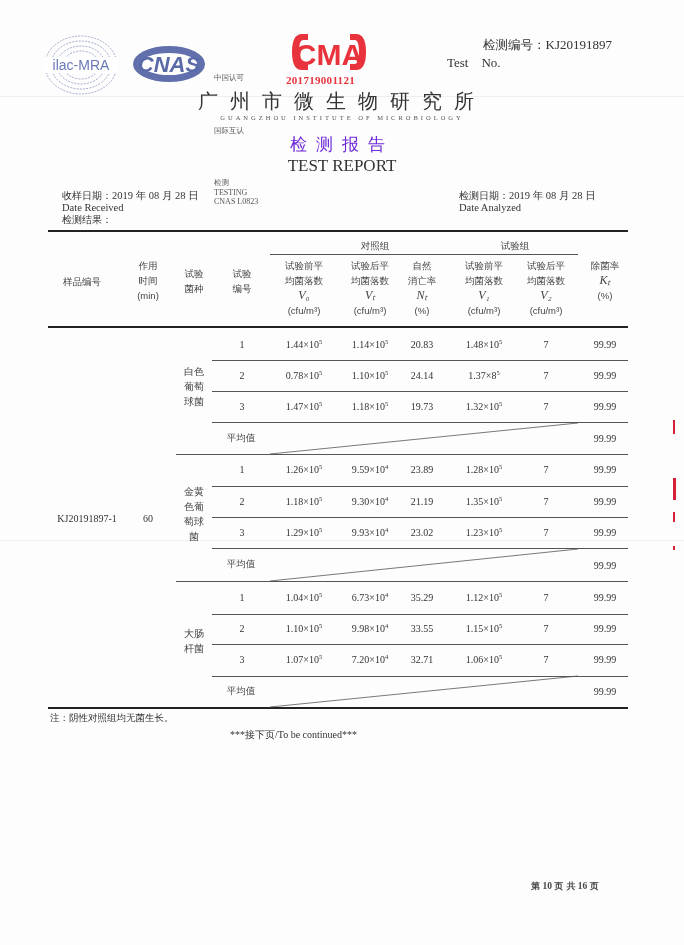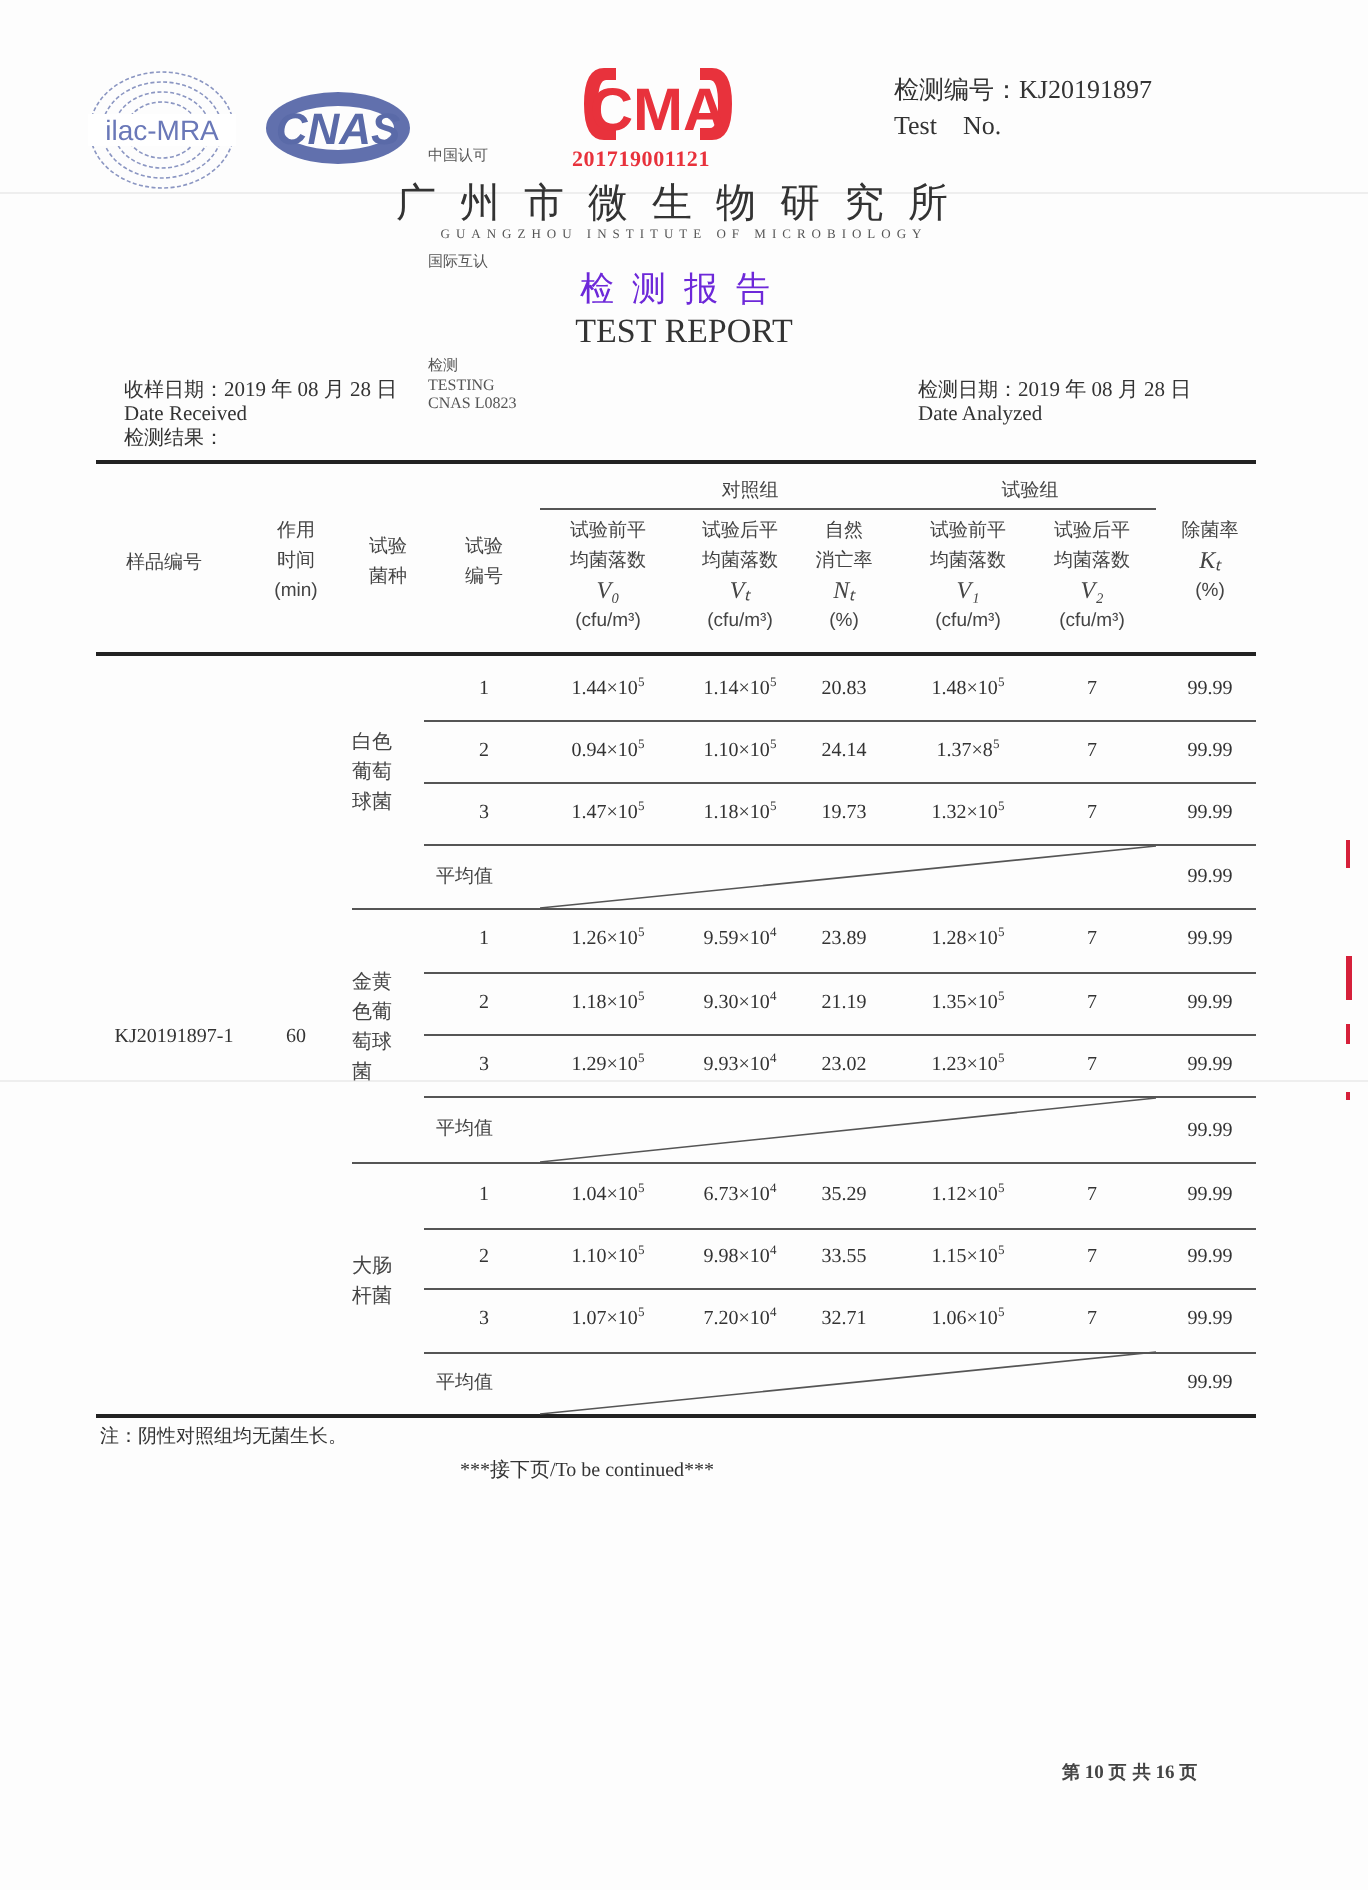--- a/index.html
+++ b/index.html
@@ -7,34 +7,34 @@
   .page{position:absolute;left:0;top:0;width:684px;height:945px;background:#fdfdfd;}
   .abs{position:absolute;}
   
   .ilac{left:42px;top:34px;width:78px;height:62px;}
   .cnas-logo{left:130px;top:44px;width:78px;height:40px;}
   .cnas-text{left:214px;top:30px;font-size:8px;line-height:9.5px;color:#555;}
   .cnas-text .cn{font-family:Liberation Sans, sans-serif;font-size:7.5px;margin-top:43px;}
   .cma{left:290px;top:30px;width:78px;height:44px;}
   .cma-no{left:286px;top:74px;font-size:11px;font-weight:bold;color:#e8323c;letter-spacing:0.3px;}
   .testno{left:447px;top:36px;font-size:13px;color:#333;line-height:18px;}
-  .testno .cn{font-family:"DejaVu Sans",sans-serif;font-size:12.5px;}
+  .testno .cn{font-family:"DejaVu Sans",sans-serif;font-size:12.5px;margin-left:36px;}
   .inst{left:0;width:684px;top:88px;text-align:center;font-family:"DejaVu Serif",serif;font-size:20px;letter-spacing:12px;color:#333;}
   .inst-en{left:0;width:684px;top:114px;text-align:center;font-size:6.5px;letter-spacing:3px;color:#555;}
   .rep-cn{left:0;width:684px;top:133px;text-align:center;font-family:"DejaVu Serif",serif;font-size:17px;letter-spacing:9px;color:#6d28d9;}
   .rep-en{left:0;width:684px;top:156px;text-align:center;font-size:17px;color:#333;}
   .meta{font-size:10.5px;line-height:12px;color:#333;}
   .meta .cn{font-family:"DejaVu Sans",sans-serif;font-size:10px;}
   .rule{position:absolute;left:48px;width:580px;background:#222;}
   .thin{position:absolute;background:#555;height:1px;}
   .cell{position:absolute;text-align:center;font-size:10px;color:#333;white-space:nowrap;}
   .hdr{position:absolute;text-align:center;font-family:"DejaVu Sans",sans-serif;font-size:9.5px;line-height:15px;color:#444;}
   .hdr .it{font-family:"Liberation Serif",serif;font-style:italic;font-size:12px;}
   .hdr .unit{font-family:Liberation Sans, sans-serif;font-size:9.5px;}
-  .sp{font-family:Liberation Sans, sans-serif;font-size:10px;line-height:15px;color:#444;position:absolute;}
+  .sp{font-family:Liberation Serif, serif;font-size:10px;line-height:15px;color:#444;text-align:center;position:absolute;}
   sup{font-size:6.5px;vertical-align:4px;line-height:0;}
   .diag{position:absolute;left:0;top:0;pointer-events:none;}
   .note{left:50px;top:712px;font-family:Liberation Mono, monospace;font-size:9.5px;color:#333;}
   .cont{left:0;width:587px;top:728px;text-align:center;font-size:10px;color:#333;}
   .cont .cn{font-family:"DejaVu Sans",sans-serif;}
   .pageno{left:531px;top:880px;font-size:9.5px;color:#444;font-weight:bold;}
   .pageno .cn{font-family:"DejaVu Sans",sans-serif;font-size:9px;}
   .redmark{position:absolute;left:673px;background:#d6203a;width:2px;}
   .hline{position:absolute;left:0;width:684px;height:1px;background:#eee;}
 </style>
@@ -172,21 +172,21 @@
       <div class="cell" style="left:272px;width:64px;top:339px"><span>1.44×10</span><sup>5</sup></div>
       <div class="cell" style="left:338px;width:64px;top:339px"><span>1.14×10</span><sup>5</sup></div>
       <div class="cell" style="left:402px;width:40px;top:339px">20.83</div>
       <div class="cell" style="left:452px;width:64px;top:339px"><span>1.48×10</span><sup>5</sup></div>
       <div class="cell" style="left:514px;width:64px;top:339px">7</div>
       <div class="cell" style="left:582px;width:46px;top:339px">99.99</div>
     </div>
     <div class="thin" style="left:212px;width:416px;top:360px"></div>
     <div>
       <div class="cell" style="left:224px;width:36px;top:370px">2</div>
-      <div class="cell" style="left:272px;width:64px;top:370px"><span>0.94×10</span><sup>5</sup></div>
+      <div class="cell" style="left:272px;width:64px;top:370px"><span>0.78×10</span><sup>5</sup></div>
       <div class="cell" style="left:338px;width:64px;top:370px"><span>1.10×10</span><sup>5</sup></div>
       <div class="cell" style="left:402px;width:40px;top:370px">24.14</div>
       <div class="cell" style="left:452px;width:64px;top:370px"><span>1.37×8</span><sup>5</sup></div>
       <div class="cell" style="left:514px;width:64px;top:370px">7</div>
       <div class="cell" style="left:582px;width:46px;top:370px">99.99</div>
     </div>
     <div class="thin" style="left:212px;width:416px;top:391px"></div>
     <div>
       <div class="cell" style="left:224px;width:36px;top:401px">3</div>
       <div class="cell" style="left:272px;width:64px;top:401px"><span>1.47×10</span><sup>5</sup></div>

